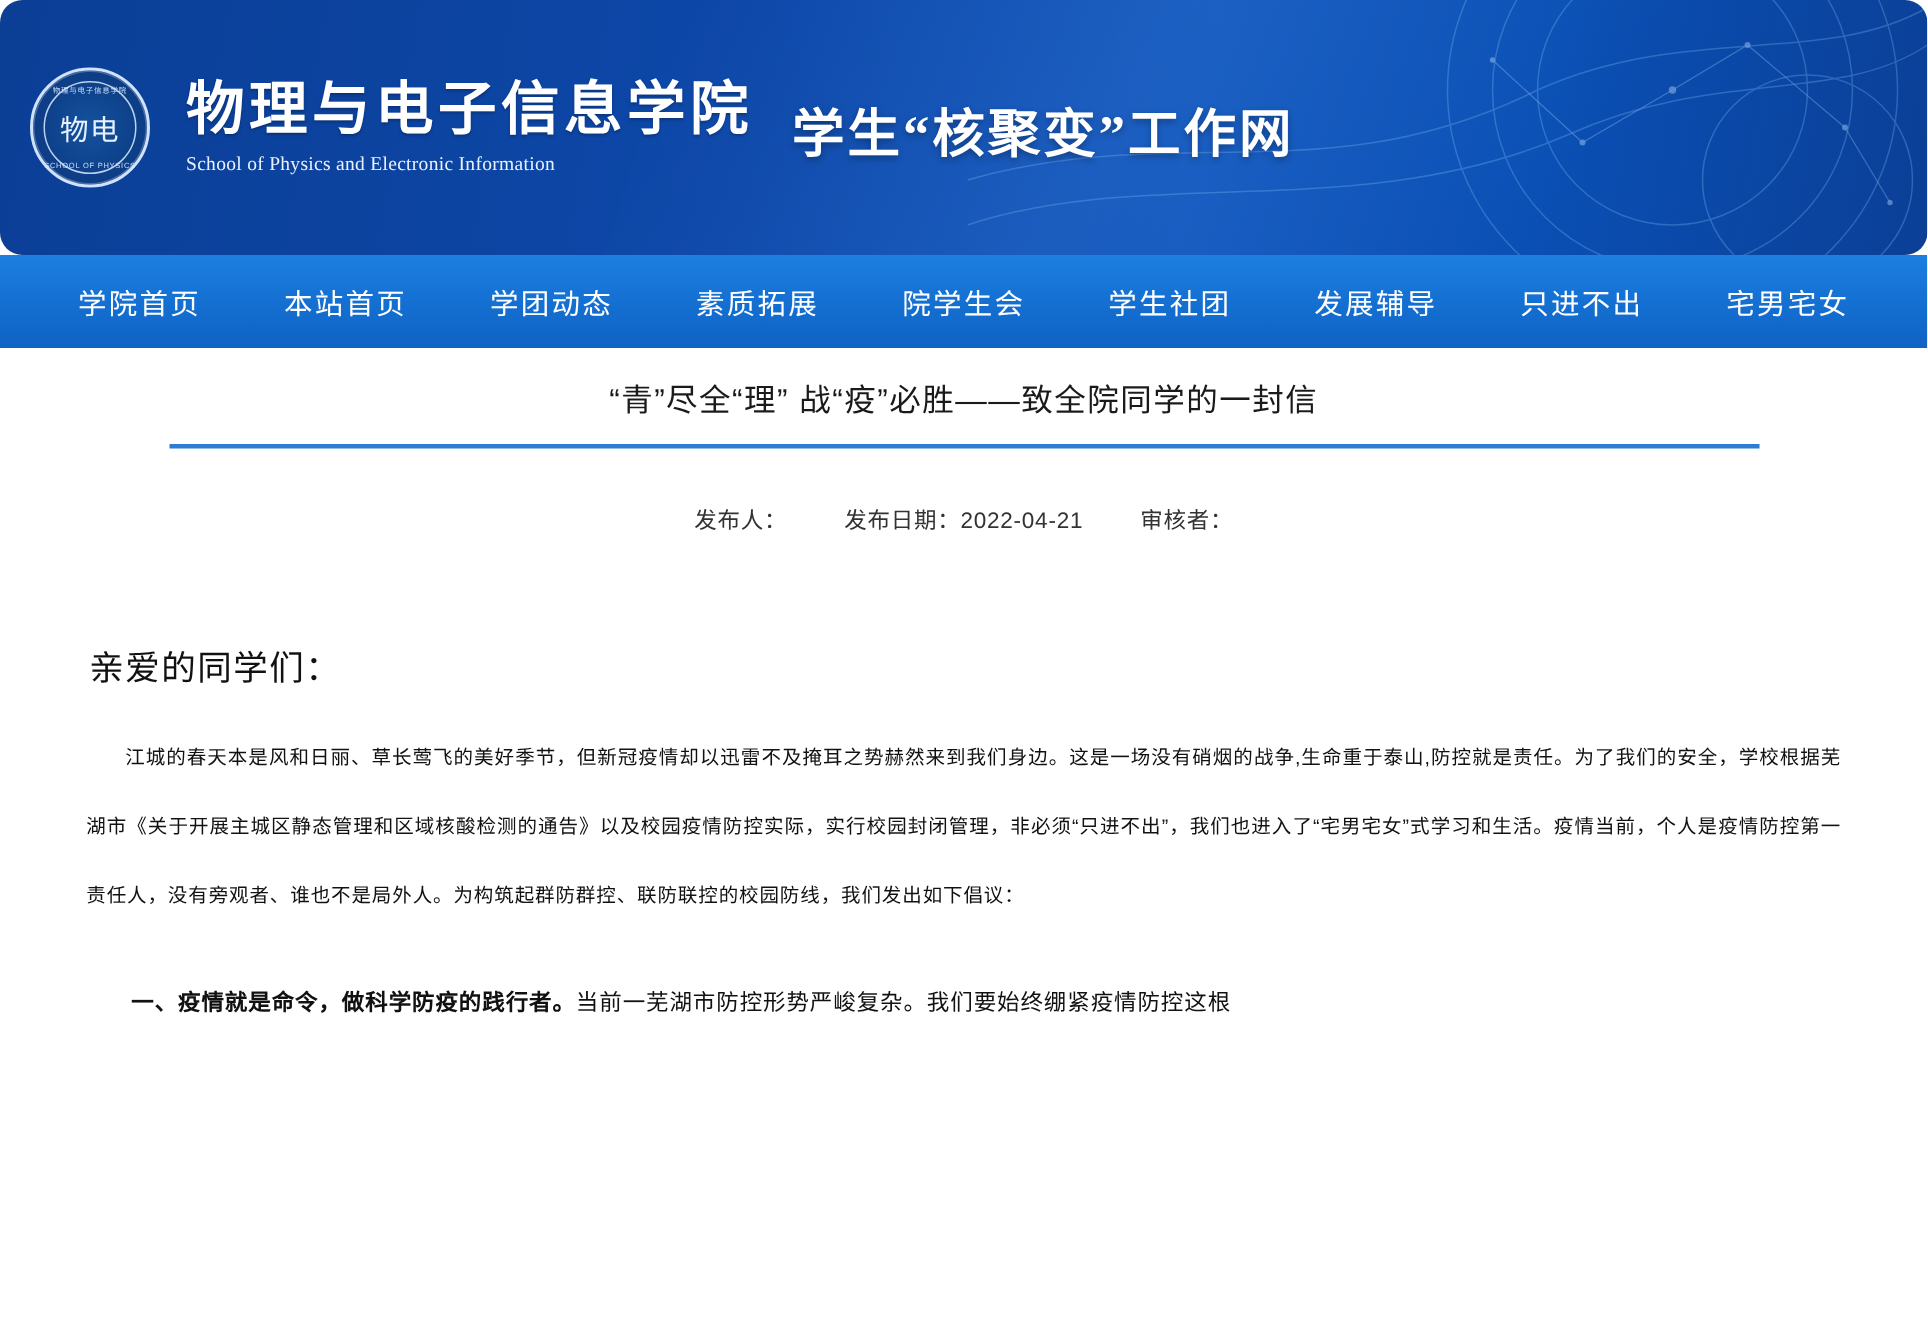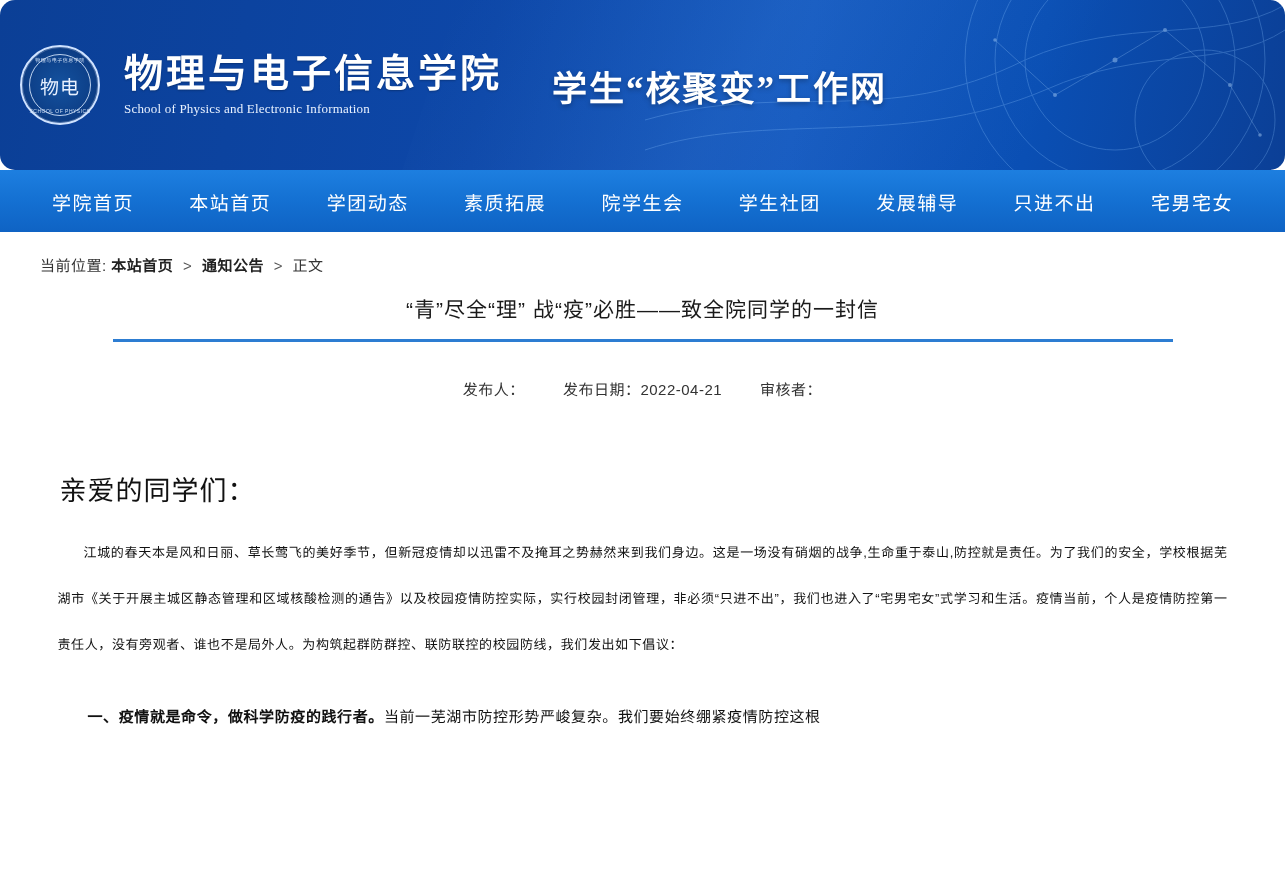--- a/index.html
+++ b/index.html
@@ -113,21 +113,21 @@
     margin-top: 6px;
     font-family: "Liberation Serif", "DejaVu Serif", serif;
   }
   .title-slogan {
     color: #ffffff;
     font-size: 35px;
     font-weight: bold;
     letter-spacing: 2px;
     font-family: "Liberation Serif", "DejaVu Serif", serif;
     text-shadow: 0 2px 5px rgba(0,0,0,0.3);
-    margin-left: 24px;
+    margin-left: 0;
   }
 
   
   .nav {
     height: 62px;
     background: linear-gradient(180deg, #1d7fe0 0%, #1470d2 50%, #0f63c4 100%);
     display: flex;
     align-items: center;
     justify-content: space-between;
     padding: 0 42px;
@@ -189,21 +189,21 @@
   }
   .meta span { white-space: nowrap; }
 
   .body-wrap {
     width: 1170px;
     margin: 0 auto;
     padding-top: 70px;
     box-sizing: border-box;
   }
   .salutation {
-    font-size: 27px;
+    font-size: 23px;
     color: #111111;
     letter-spacing: 1px;
     padding-left: 2px;
     margin-bottom: 22px;
     font-family: "Liberation Sans", "DejaVu Sans", sans-serif;
   }
   .para {
     font-size: 13px;
     line-height: 46px;
     color: #111111;
@@ -278,28 +278,20 @@
     <div class="nav-item">本站首页</div>
     <div class="nav-item">学团动态</div>
     <div class="nav-item">素质拓展</div>
     <div class="nav-item">院学生会</div>
     <div class="nav-item">学生社团</div>
     <div class="nav-item">发展辅导</div>
     <div class="nav-item">只进不出</div>
     <div class="nav-item">宅男宅女</div>
   </div>
 
-  <div class="breadcrumb">
-    <span>当前位置:</span>
-    <a class="crumb-link" href="#">本站首页</a>
-    <span class="sep">&gt;</span>
-    <a class="crumb-link" href="#">通知公告</a>
-    <span class="sep">&gt;</span>
-    <span class="crumb-current">正文</span>
-  </div>
 
   <div class="article">
     <div class="article-title">“青”尽全“理” 战“疫”必胜——致全院同学的一封信</div>
     <div class="title-rule"></div>
     <div class="meta">
       <span>发布人：</span>
       <span>发布日期：2022-04-21</span>
       <span>审核者：</span>
     </div>
   </div>

